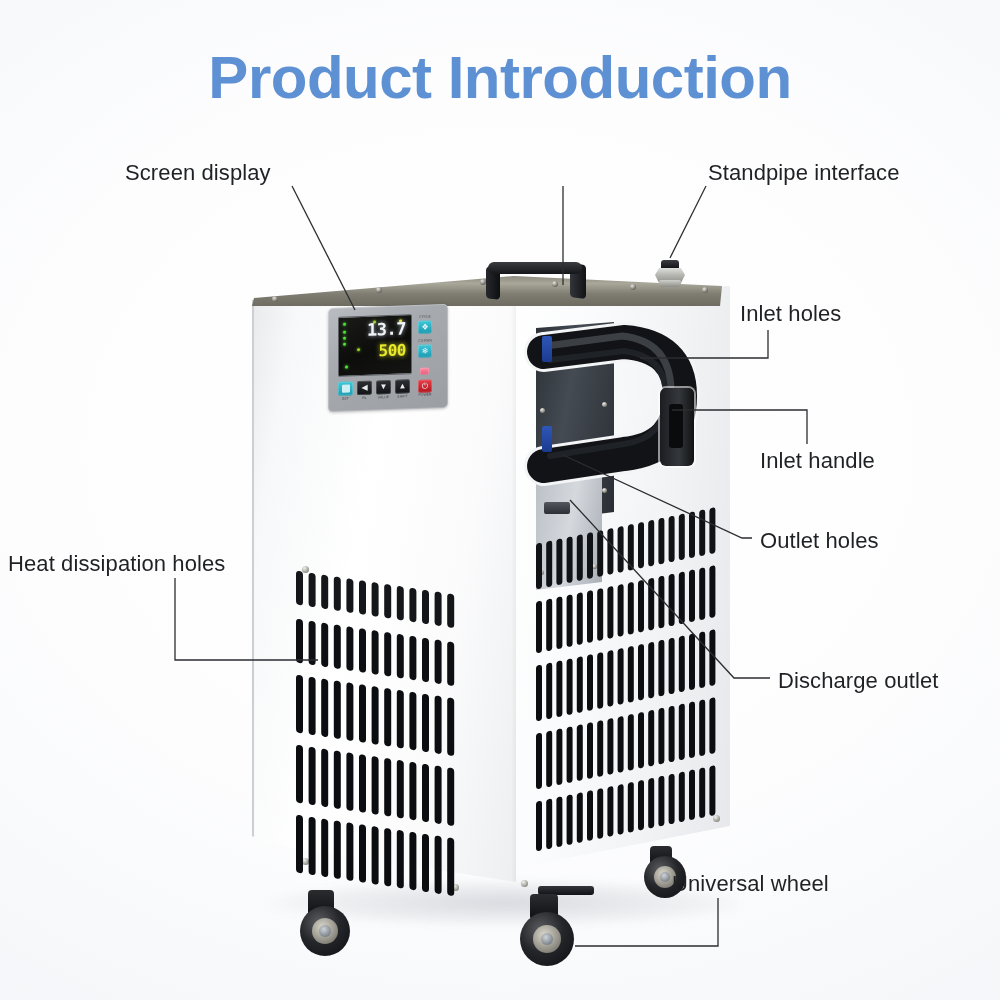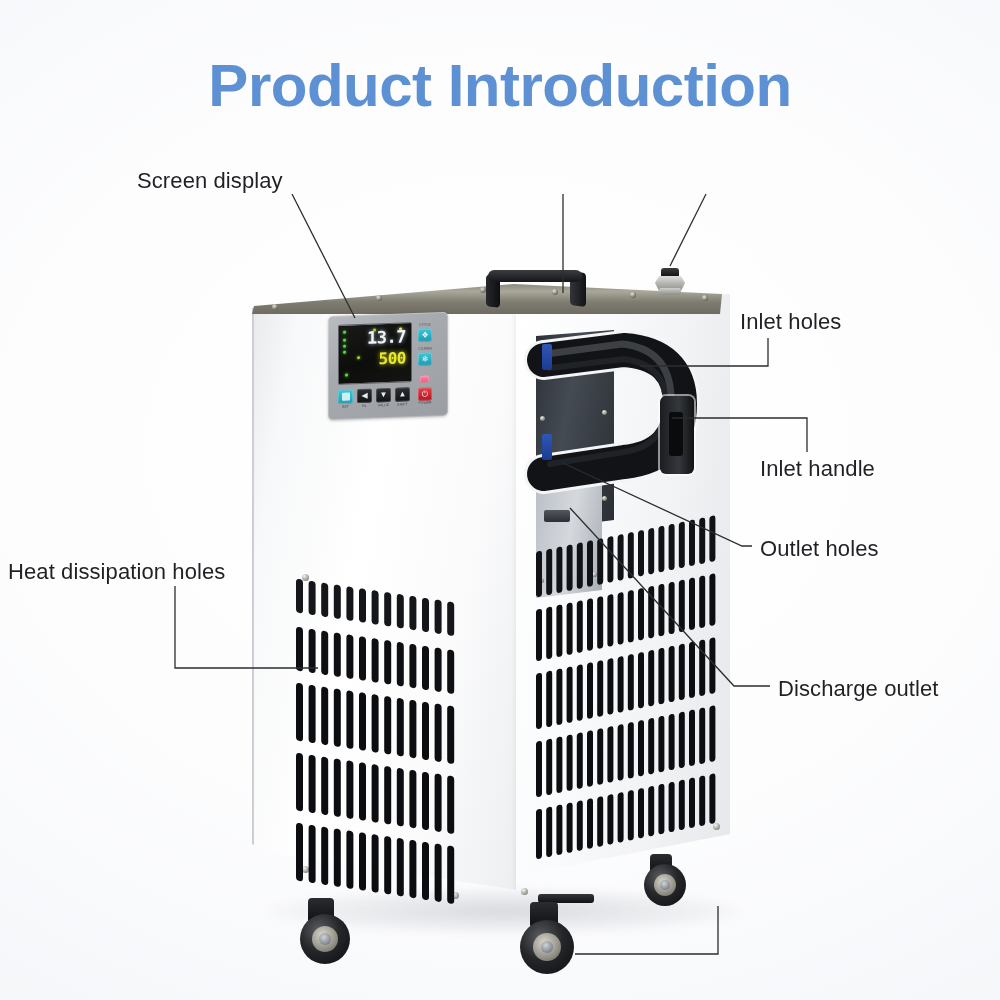--- a/index.html
+++ b/index.html
@@ -4,21 +4,21 @@
 <title>Product Introduction</title>
 <style>
   html,body{margin:0;padding:0;}
   body{
     width:1000px;height:1000px;overflow:hidden;
     font-family:"Liberation Sans","DejaVu Sans",sans-serif;
     background:
       radial-gradient(ellipse 900px 700px at 50% 45%, #ffffff 0%, #fdfdfe 55%, #f4f6f9 100%);
     position:relative;
   }
-  #stage{position:absolute;inset:0;margin-top:8px;}
+  #stage{position:absolute;inset:0;}
 
   
   .title{
     position:absolute;left:0;right:0;top:43px;
     text-align:center;
     font-size:60px;font-weight:bold;
     letter-spacing:-0.5px;
     color:#5d91d4;
     font-family:"Liberation Sans","DejaVu Sans",sans-serif;
     white-space:nowrap;
@@ -567,28 +567,30 @@
 
     <path d="M563,455 L742,538 L752,538"></path>
 
     <path d="M570,500 L734,678 L770,678"></path>
 
     <path d="M175,578 L175,660 L318,660"></path>
 
     <path d="M718,898 L718,946 L575,946"></path>
   </svg>
 
-  <div class="lbl" style="left:137px;top:160px;">Screen display</div>
-
-
+  <div class="lbl" style="left:125px;top:160px;">Screen display</div>
+
+
+  <div class="lbl" style="left:708px;top:160px;">Standpipe interface</div>
 
   <div class="lbl" style="left:740px;top:301px;">Inlet holes</div>
 
   <div class="lbl" style="left:760px;top:448px;">Inlet handle</div>
 
   <div class="lbl" style="left:760px;top:528px;">Outlet holes</div>
 
   <div class="lbl" style="left:8px;top:551px;">Heat dissipation holes</div>
 
   <div class="lbl" style="left:778px;top:668px;">Discharge outlet</div>
 
+  <div class="lbl" style="left:672px;top:871px;">Universal wheel</div>
 
 </div>
 
 </body></html>

